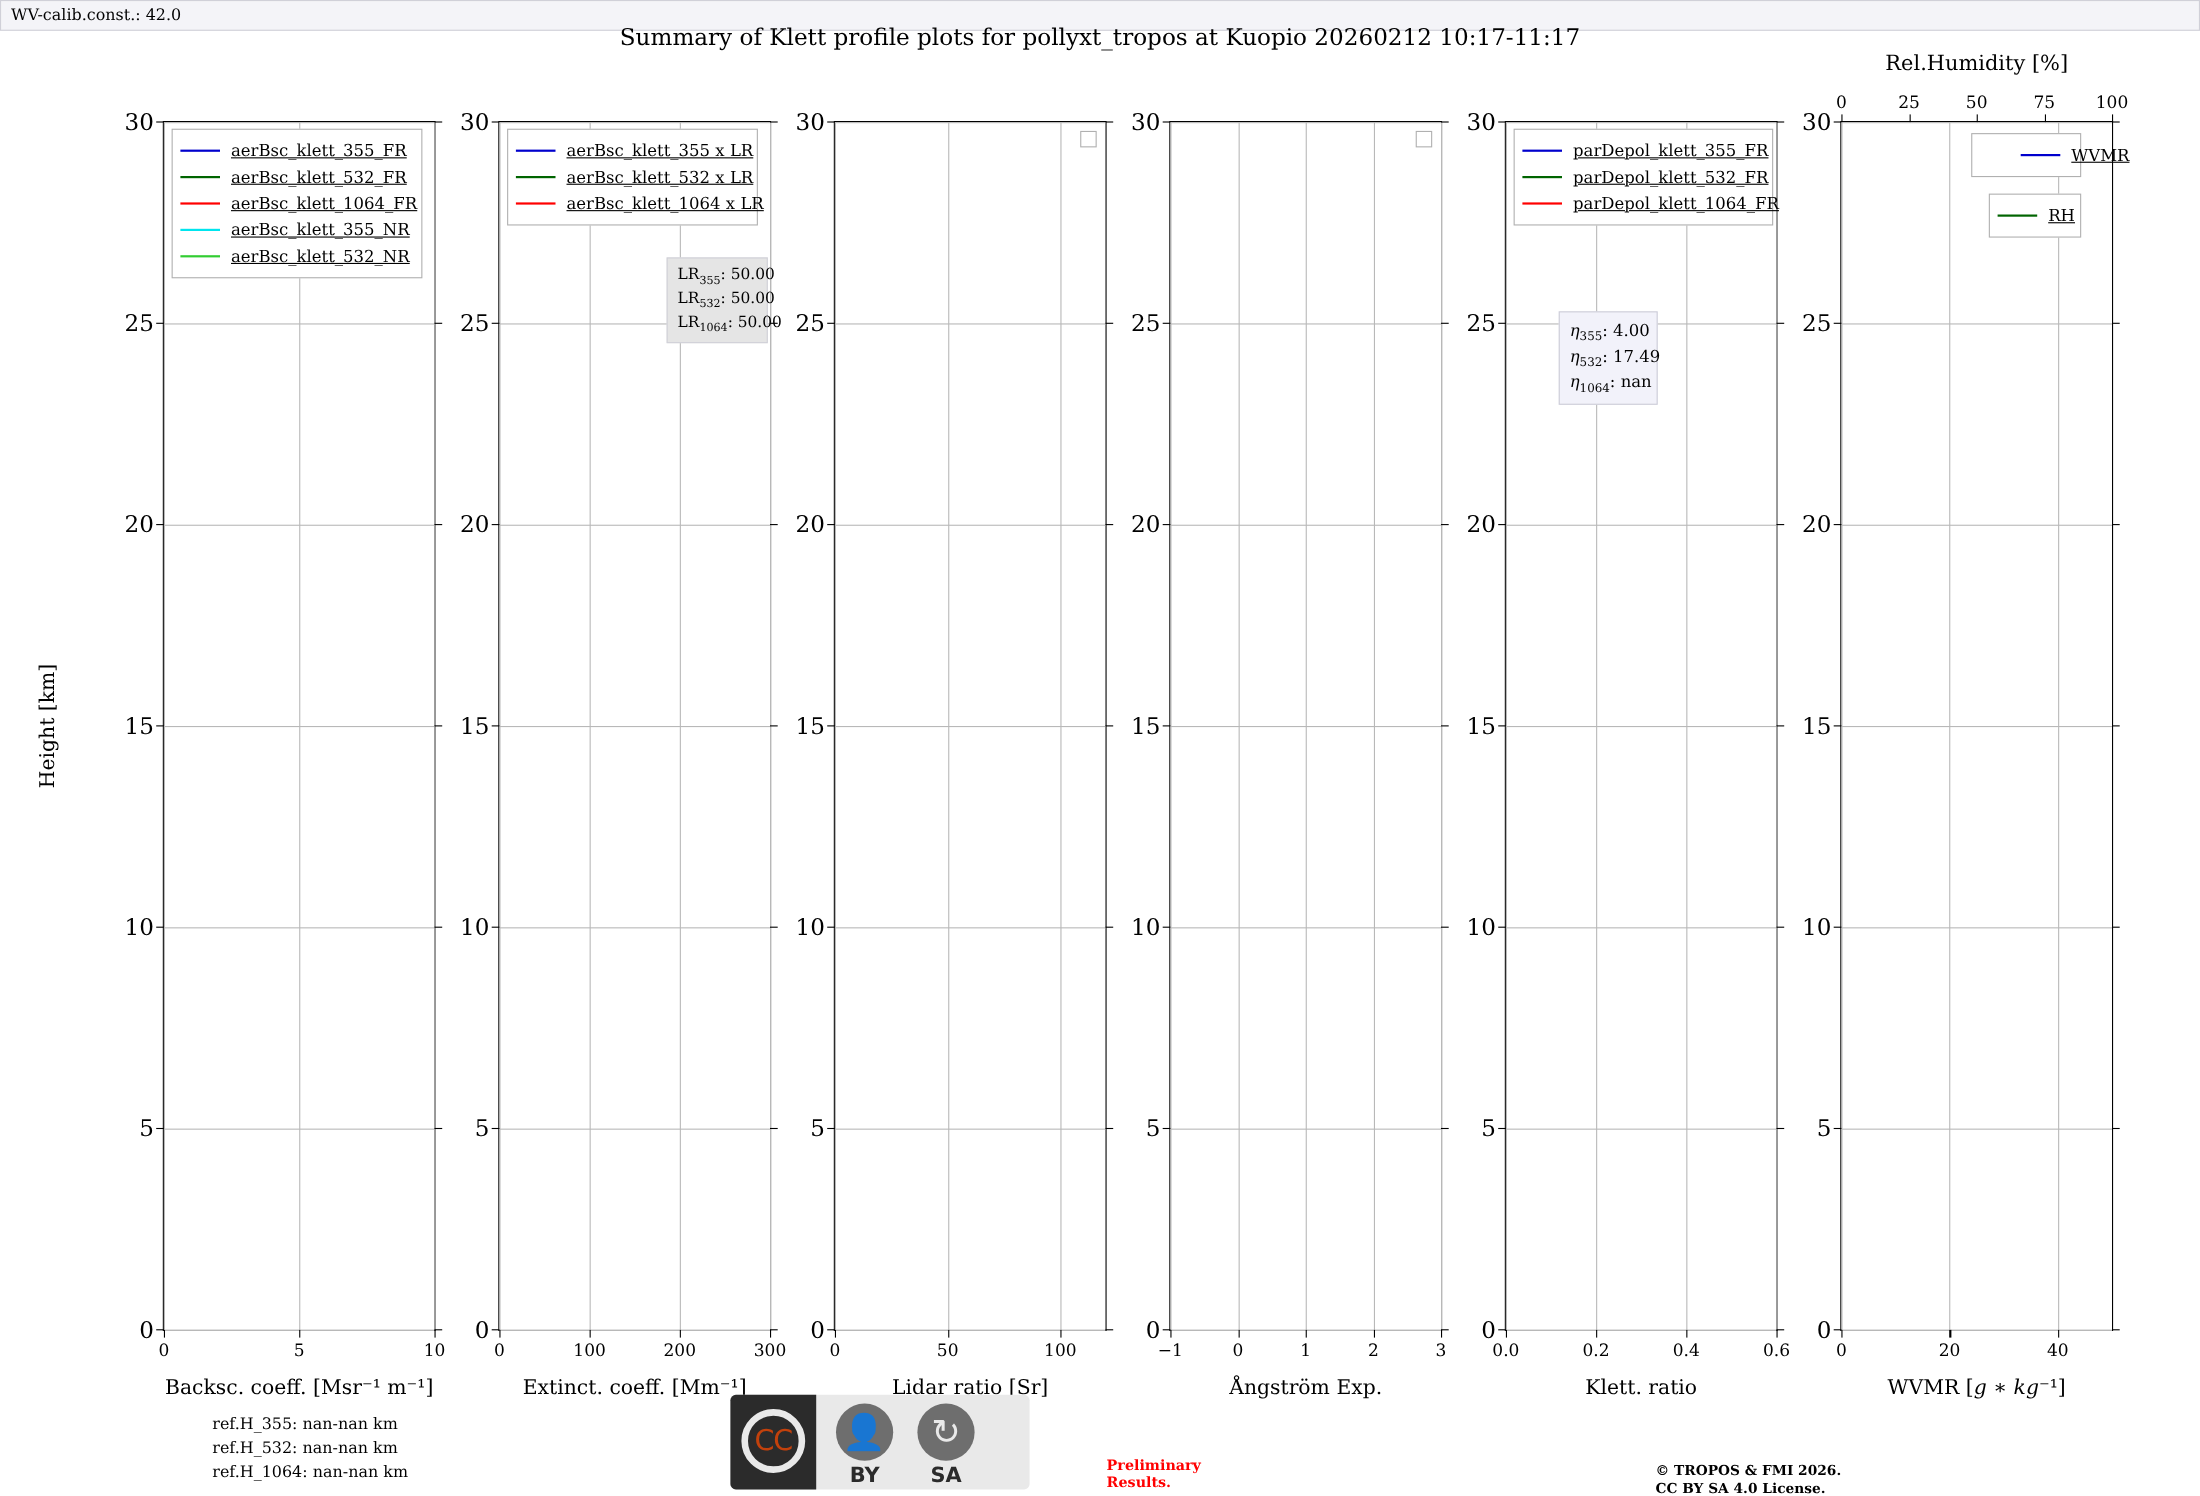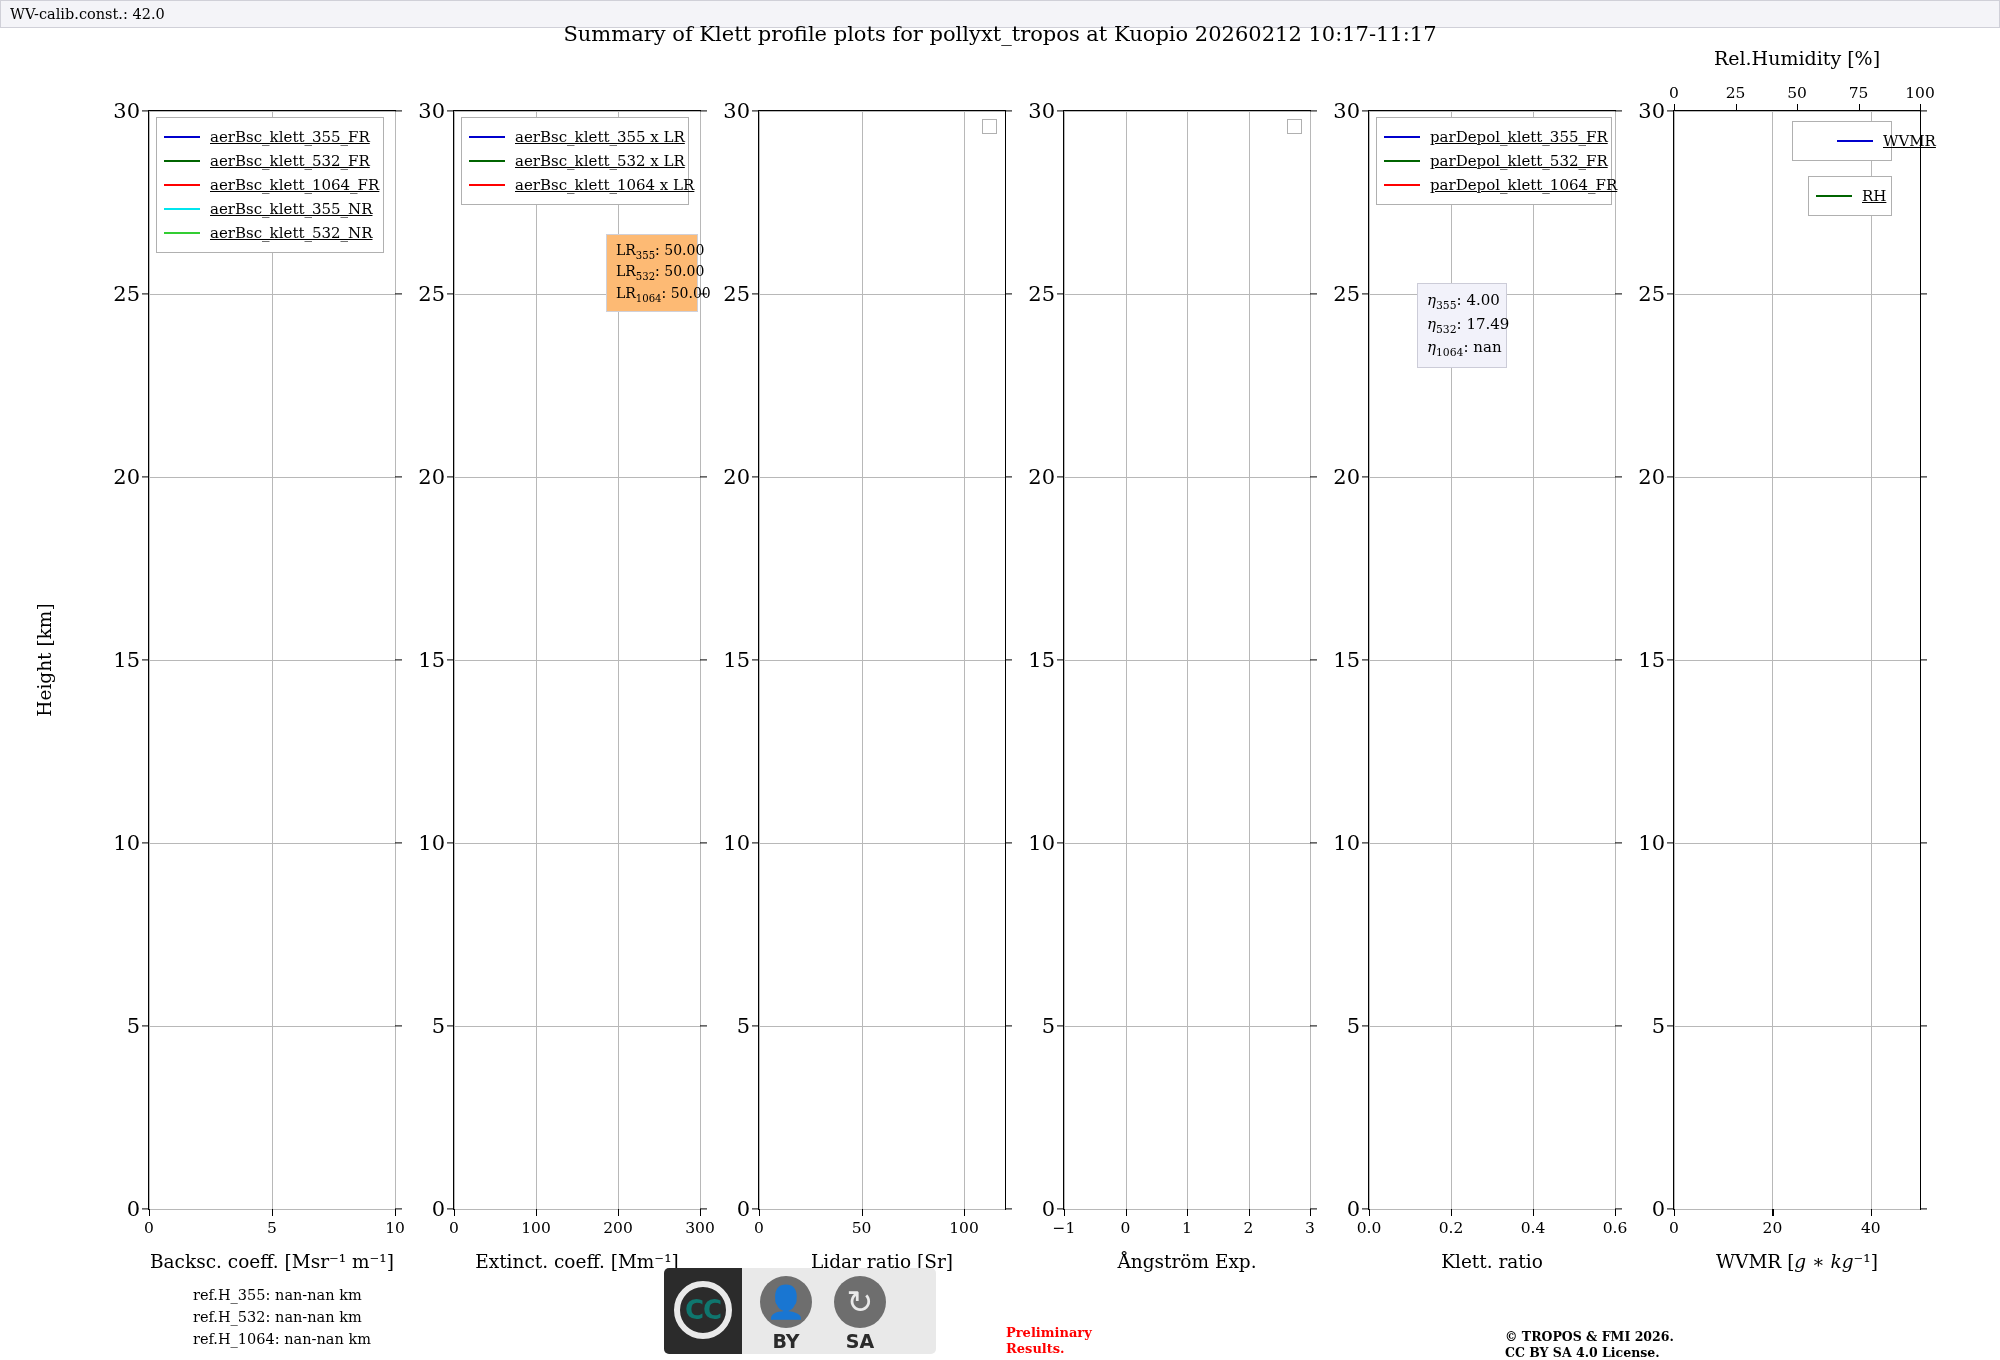--- a/index.html
+++ b/index.html
@@ -143,21 +143,21 @@
     position: absolute;
     background: #f2f2fa;
     border: 0.8px solid #ccccd8;
     padding: 6px 9px;
     font-size: 14px;
     line-height: 1.35;
     box-sizing: border-box;
     white-space: nowrap;
   }
   .textbox.plain {
-    background: #fdba74;
+    background: #e5e5e5;
     border-color: #d0d0d8;
   }
   .textbox sub {
     font-size: 0.72em;
   }
   .nolabel-box {
     position: absolute;
     width: 13px;
     height: 13px;
     border: 0.9px solid #b0b0b0;
@@ -214,23 +214,23 @@
     background: #2b2b2b;
     border-radius: 5px 0 0 5px;
   }
   #cc-badge .cc-circle {
     position: absolute;
     left: 10px; top: 13px;
     width: 58px; height: 58px;
     border-radius: 50%;
     border: 6px solid #e9e9e9;
     box-sizing: border-box;
-    color: #0f766e;
+    color: #c2410c;
     font-family: "DejaVu Sans", sans-serif;
-    font-weight: bold;
+    font-weight: normal;
     font-size: 26px;
     text-align: center;
     line-height: 46px;
     letter-spacing: -1px;
   }
   #cc-badge .sym {
     position: absolute;
     top: 8px;
     width: 52px; height: 52px;
     border-radius: 50%;

